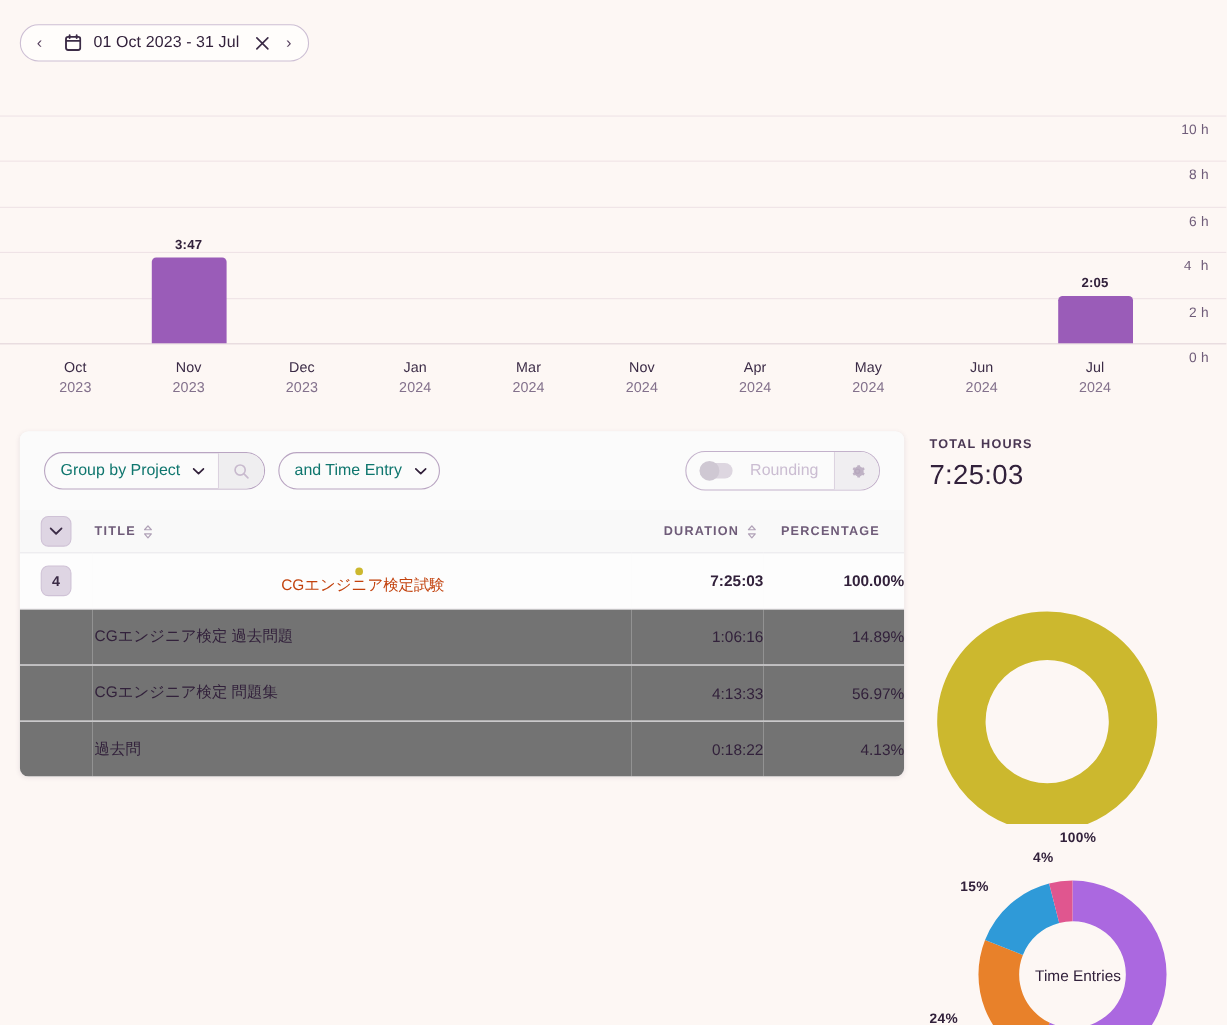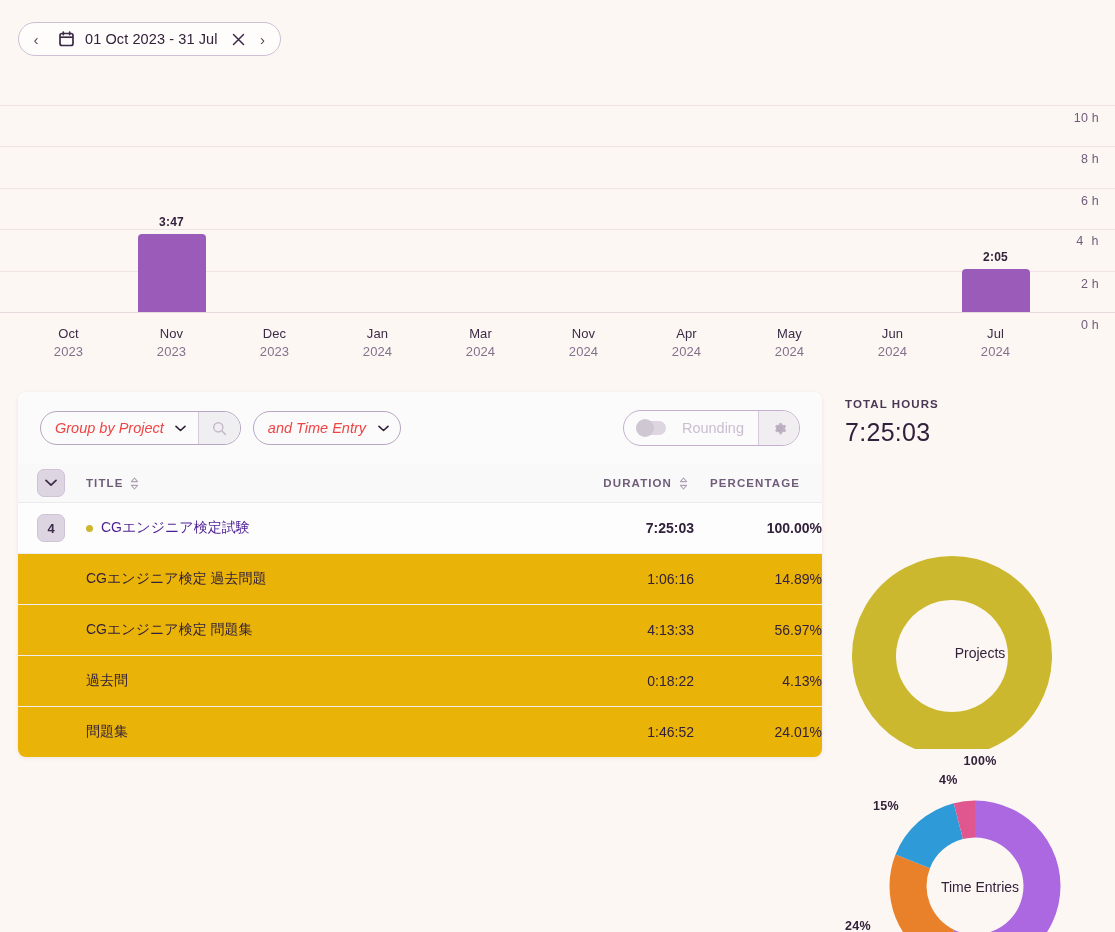--- a/index.html
+++ b/index.html
@@ -165,24 +165,23 @@
     display: flex;
     align-items: center;
     height: 34px;
     border: 1px solid #b9a5c2;
     border-radius: 17px;
     box-sizing: border-box;
     background: transparent;
   }
   .pill-text {
     font-size: 14.5px;
-    color: #ef4444;
+    color: #0f766e;
     padding: 0 8px 0 14px;
     white-space: nowrap;
-    font-style: italic;
   }
   .caret {
     width: 18px;
     display: flex;
     align-items: center;
     justify-content: center;
     margin-right: 8px;
     color: #32213b;
   }
   .pill-search {
@@ -288,32 +287,32 @@
     color: #3b2b46;
     font-size: 13px;
     font-weight: bold;
     cursor: pointer;
   }
 
   .row td {
     height: 50px;
     vertical-align: middle;
     border-bottom: 1px solid #efedf0;
-    background: #eab308;
+    background: #737373;
   }
   .row.project td { background: #fdfdfd; }
   .row:last-child td { border-bottom: none; }
   .cell-title {
     font-size: 14px;
     color: #32213b;
     display: flex;
     align-items: center;
     padding-left: 2px;
   }
-  .row.project .cell-title { color: #4c1d95; font-size: 14px; }
+  .row.project .cell-title { color: #c2410c; font-size: 14px; flex-direction: column; }
   .dot {
     width: 7px;
     height: 7px;
     border-radius: 50%;
     background: #ccb82e;
     margin-right: 8px;
     flex: 0 0 auto;
   }
   .cell-num {
     font-size: 14px;
@@ -586,41 +585,32 @@
           <td class="cell-num">56.97%</td>
         </tr>
         <tr class="row">
           <td></td>
           <td>
             <div class="cell-title">過去問</div>
           </td>
           <td class="cell-num">0:18:22</td>
           <td class="cell-num">4.13%</td>
         </tr>
-        <tr class="row">
-          <td></td>
-          <td>
-            <div class="cell-title">問題集</div>
-          </td>
-          <td class="cell-num">1:46:52</td>
-          <td class="cell-num">24.01%</td>
-        </tr>
       </tbody>
   </table>
 </div>
 
 <div class="right">
   <div class="total-label">TOTAL HOURS</div>
   <div class="total-value">7:25:03</div>
 
   <div class="donut-block" style="height:240px;margin-top:22px;">
     <div id="projects-donut"><svg width="270" height="280" viewBox="0 0 270 280">
           <path d="M 107 109 A 78 78 0 1 1 106.99 109 Z" fill="none" stroke="#ccb82e" stroke-width="44"></path>
         </svg></div>
-    <div class="donut-center" style="top:176px;">Projects</div>
     <div class="donut-pct" style="left:0;right:0;text-align:center;top:285px;">100%</div>
   </div>
 
   <div class="donut-block" style="height:230px;margin-top:52px;">
     <div id="entries-donut"><svg width="270" height="230" viewBox="0 0 270 230">
           <path d="M 130 39.5 A 85.5 85.5 0 1 1 93.59587057118631 202.36271298584467 L 109.34970435909399 168.88411204460195 A 48.5 48.5 0 1 0 130 76.5 Z" fill="#ab68e0"></path>
           <path d="M 93.59587057118631 202.36271298584467 A 85.5 85.5 0 0 1 50.504110456554486 93.52535074546007 L 84.9058404344198 107.14595919479314 A 48.5 48.5 0 0 0 109.34970435909399 168.88411204460195 Z" fill="#e8812a"></path>
           <path d="M 50.504110456554486 93.52535074546007 A 85.5 85.5 0 0 1 108.73701464740488 42.18613972350205 L 117.93854047250451 78.0237166852614 A 48.5 48.5 0 0 0 84.9058404344198 107.14595919479314 Z" fill="#2f9ad8"></path>
           <path d="M 108.73701464740488 42.18613972350205 A 85.5 85.5 0 0 1 129.99999999999991 39.5 L 129.99999999999994 76.5 A 48.5 48.5 0 0 0 117.93854047250451 78.0237166852614 Z" fill="#e0568f"></path>
         </svg></div>

